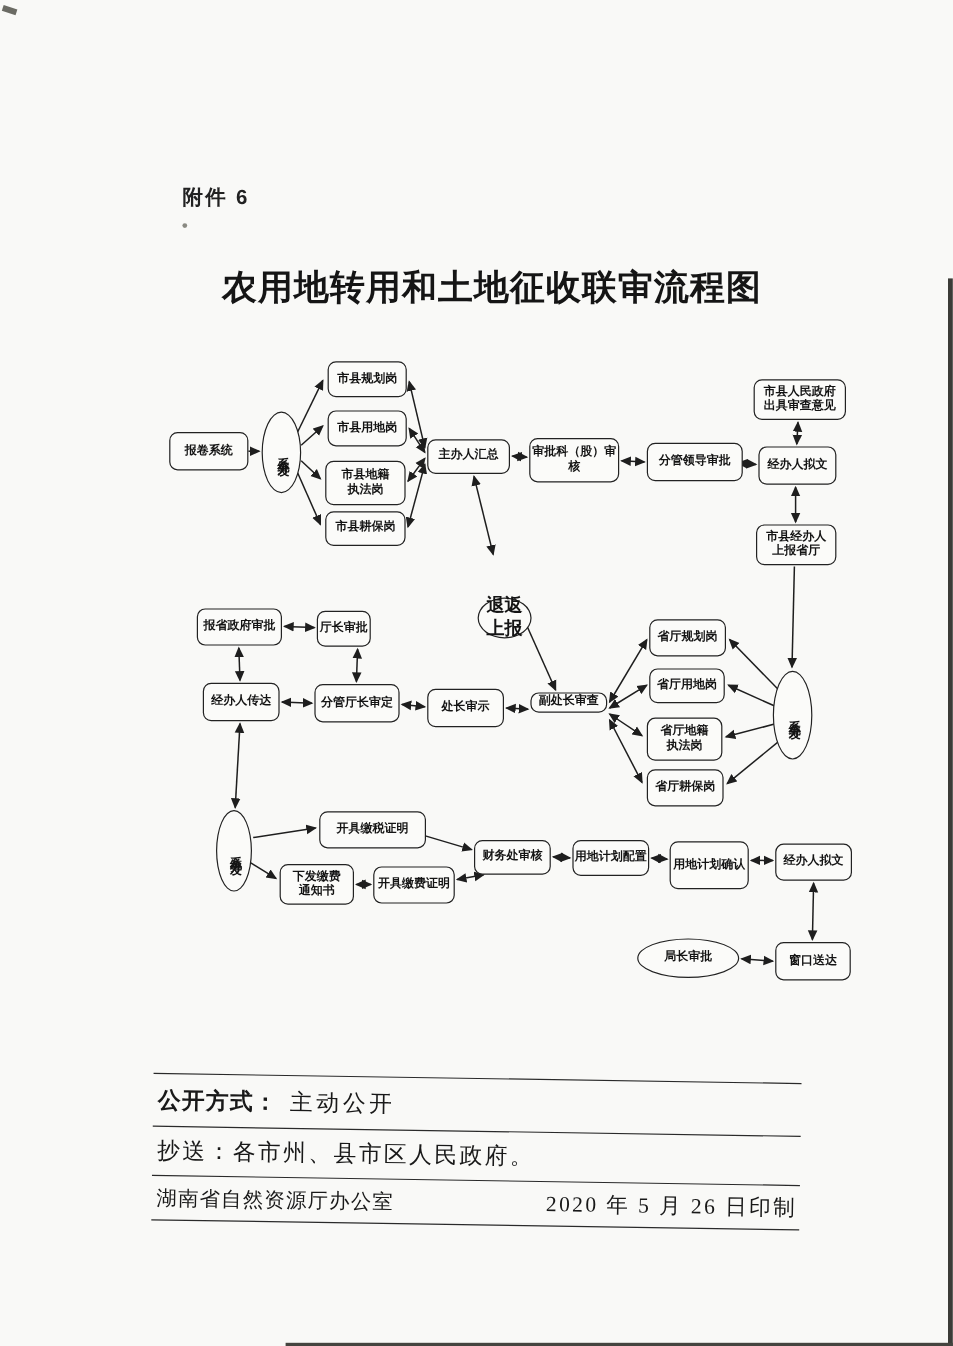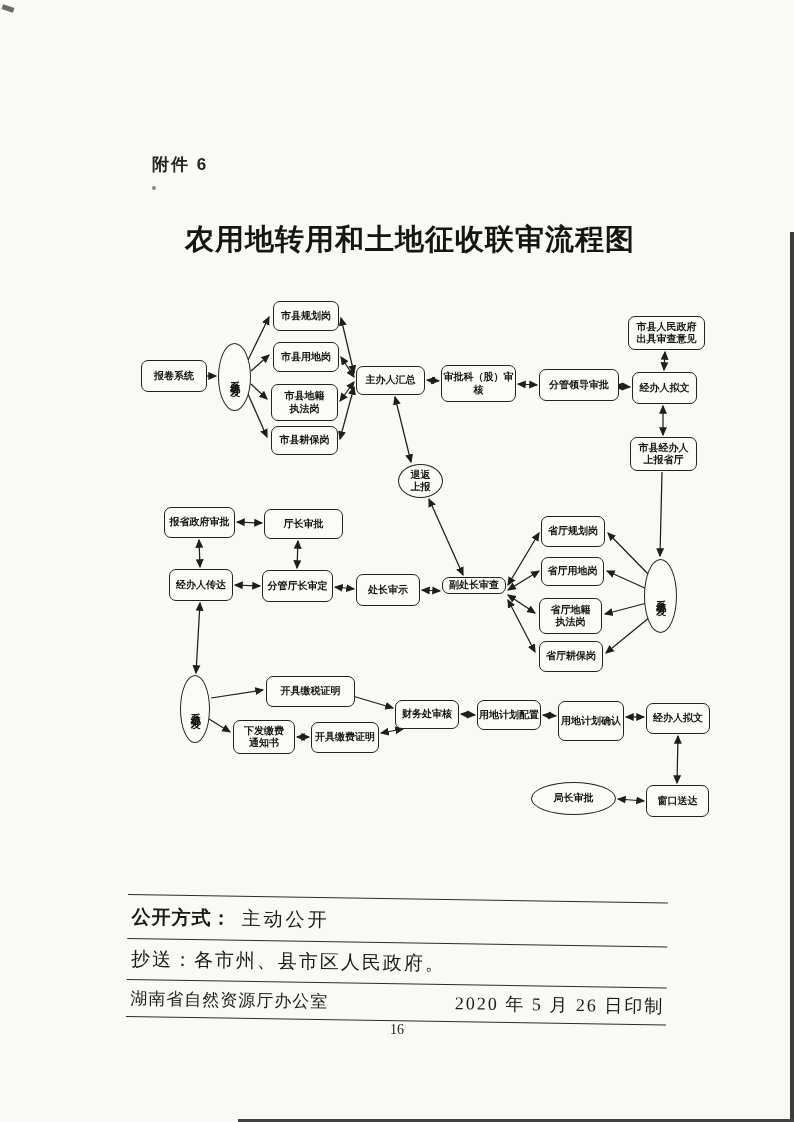--- a/index.html
+++ b/index.html
@@ -27,21 +27,21 @@
     position:absolute;box-sizing:border-box;
     display:flex;align-items:center;justify-content:center;
     background:#fbfbf9;border:1.6px solid #222;
     font-size:10px;font-weight:bold;line-height:1.25;
     text-align:center;white-space:pre-line;color:#141414;
     z-index:2;padding:0;
   }
   .node{border-radius:7px;}
   .ell{border-radius:50%;}
   .ell.v{writing-mode:vertical-rl;letter-spacing:2px;}
-  .small{font-size:10px;}
+  .small{font-size:15px;margin-top:34px;}
   
   .footer{
     position:absolute;left:128px;top:894px;width:540px;
     transform:rotate(0.9deg);transform-origin:0 0;
     font-family:"Liberation Serif", serif;color:#191919;
   }
   .rule{border-top:1.7px solid #2a2a2a;height:0;}
   .f-row1{padding:9px 0 8px 4px;font-size:19px;}
   .f-row1 .lbl{font-weight:bold;font-family:"Liberation Sans", sans-serif;letter-spacing:1px;}
   .f-row1 .val{margin-left:10px;letter-spacing:3px;}
@@ -134,21 +134,21 @@
 核</div>
     <div class="node" style="left:539px;top:369px;width:80px;height:32px">分管领导审批</div>
     <div class="node" style="left:632px;top:372px;width:65px;height:32px">经办人拟文</div>
     <div class="node" style="left:628px;top:316px;width:77px;height:34px">市县人民政府
 出具审查意见</div>
     <div class="node" style="left:630px;top:437px;width:67px;height:34px">市县经办人
 上报省厅</div>
     <div class="ell small" style="left:398px;top:464px;width:45px;height:34px">退返
 上报</div>
     <div class="node" style="left:164px;top:507px;width:71px;height:31px">报省政府审批</div>
-    <div class="node" style="left:264px;top:509px;width:79px;height:30px">厅长审批</div>
+    <div class="node" style="left:264px;top:509px;width:45px;height:30px">厅长审批</div>
     <div class="node" style="left:169px;top:569px;width:64px;height:32px">经办人传达</div>
     <div class="node" style="left:262px;top:570px;width:71px;height:32px">分管厅长审定</div>
     <div class="node" style="left:356px;top:574px;width:64px;height:32px">处长审示</div>
     <div class="node" style="left:442px;top:577px;width:64px;height:17px">副处长审查</div>
     <div class="node" style="left:541px;top:516px;width:64px;height:31px">省厅规划岗</div>
     <div class="node" style="left:541px;top:557px;width:63px;height:29px">省厅用地岗</div>
     <div class="node" style="left:539px;top:598px;width:63px;height:36px">省厅地籍
 执法岗</div>
     <div class="node" style="left:539px;top:641px;width:64px;height:31px">省厅耕保岗</div>
     <div class="ell v" style="left:644px;top:559px;width:33px;height:74px">系统分发</div>
@@ -173,19 +173,18 @@
     <div class="rule"></div>
     <div class="f-row2">抄送：各市州、县市区人民政府。</div>
     <div class="rule"></div>
     <div class="f-row3">
       <span>湖南省自然资源厅办公室</span>
       <span class="date">2020 年 5 月 26 日印制</span>
     </div>
     <div class="rule"></div>
   </div>
 
-  <div class="pageno">16</div>
 
   <div class="edge-r"></div>
   <div class="edge-b"></div>
   <div class="speck1"></div>
   <div class="speck2"></div>
 </div>
 
 </body></html>

